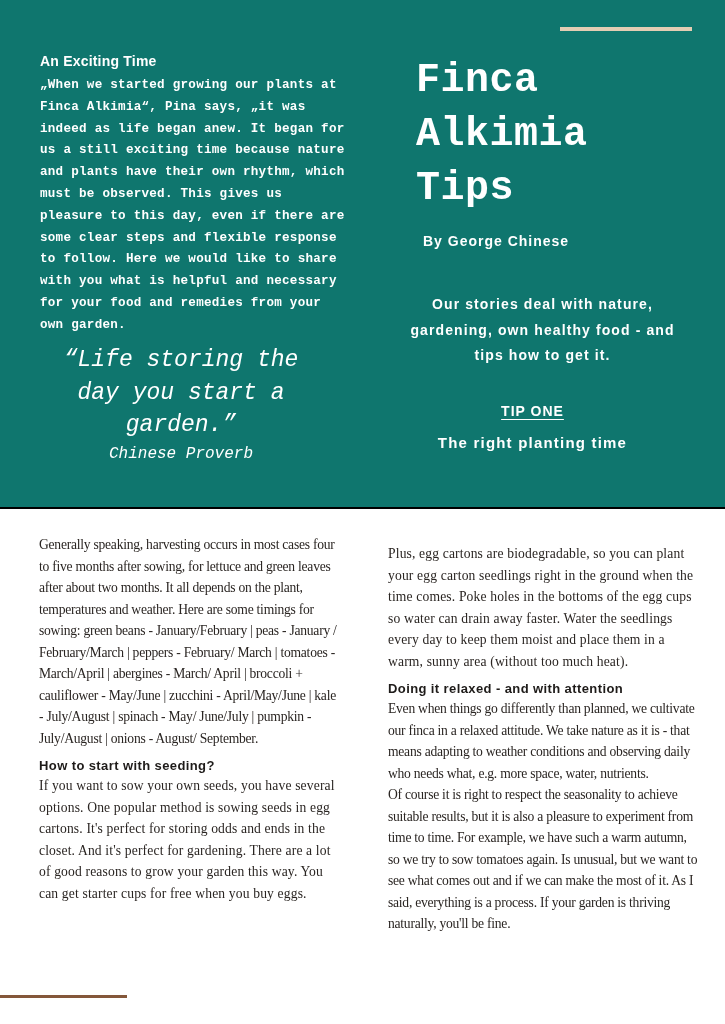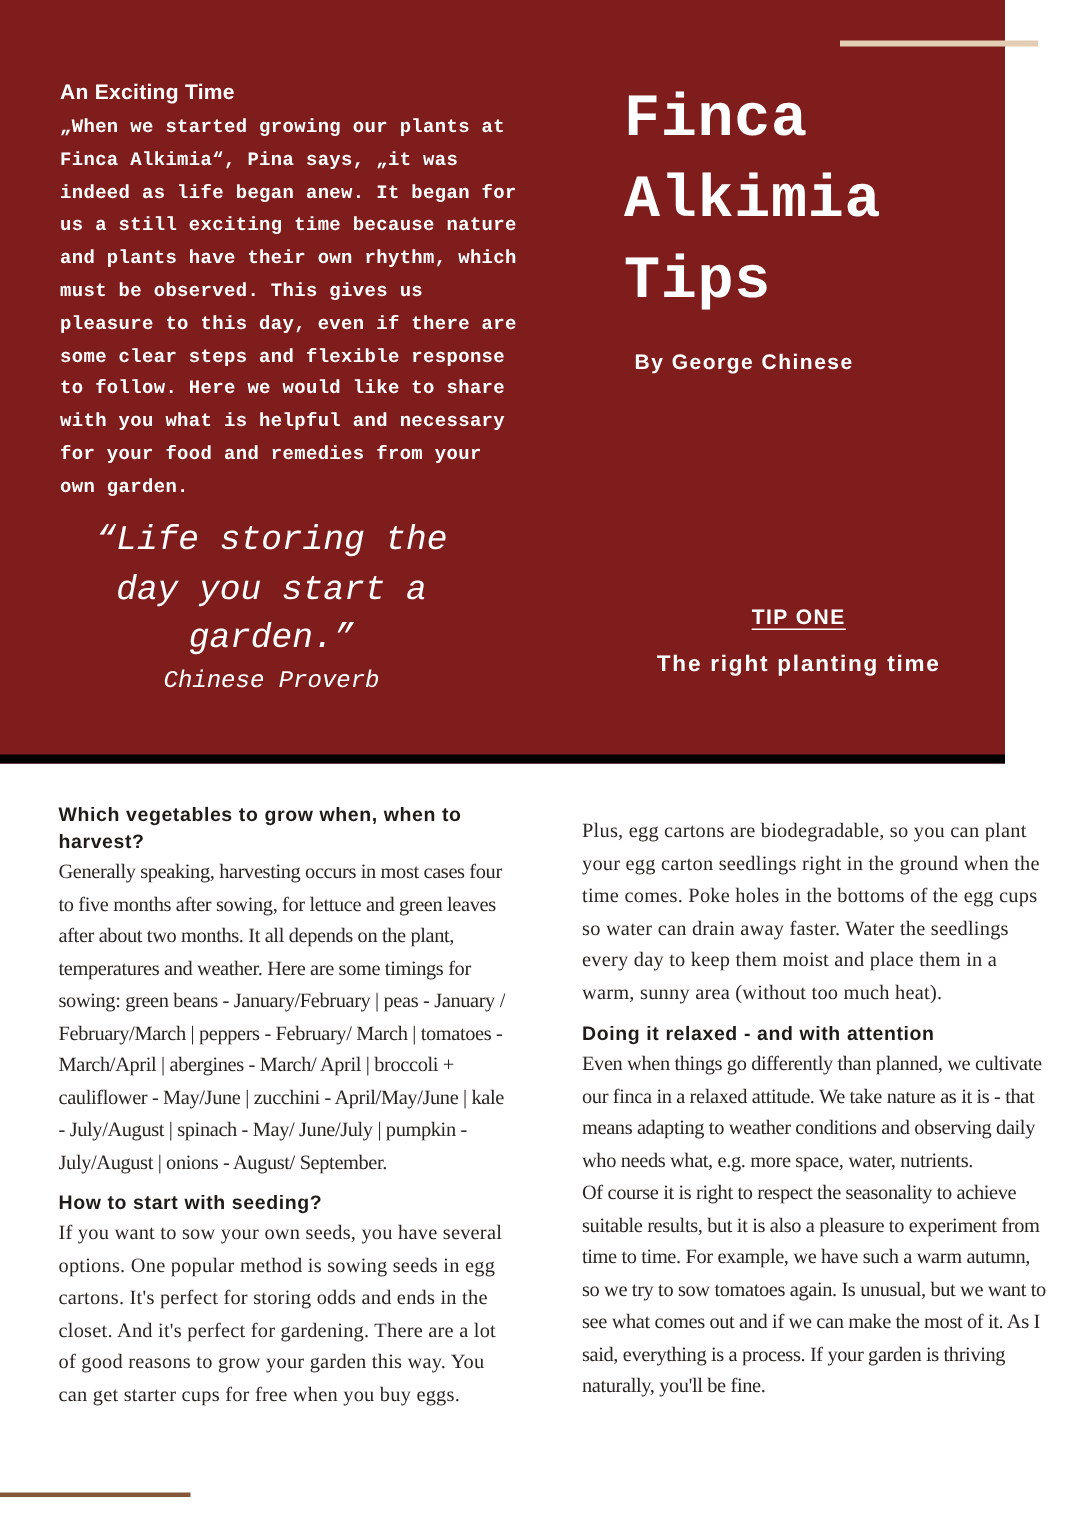--- a/index.html
+++ b/index.html
@@ -1,22 +1,22 @@
 <!DOCTYPE html>
 <html><head>
 <meta charset="utf-8">
 <style>
   * { margin: 0; padding: 0; box-sizing: border-box; }
   html, body { width: 725px; height: 1024px; background: #ffffff; overflow: hidden; }
   body { position: relative; font-family: "Liberation Sans", sans-serif; }
 
   .header {
-    position: absolute; left: 0; top: 0; width: 670px; height: 509px;
-    background: #7f1d1d;
-    border-bottom: 6px solid #000000;
+    position: absolute; left: 0; top: 0; width: 725px; height: 509px;
+    background: #0f766e;
+    border-bottom: 2px solid #000000;
   }
   .top-rule {
     position: absolute; left: 560px; top: 27px; width: 132px; height: 4px;
     background: #e3cdb3;
   }
   .intro {
     position: absolute; left: 40px; top: 51px; width: 310px; color: #ffffff;
   }
   .intro-title {
     font-family: "Liberation Sans", sans-serif; font-weight: bold;
@@ -99,26 +99,26 @@
     <div class="quote-src">Chinese Proverb</div>
   </div>
 
   <div class="title">
     <div>Finca</div>
     <div>Alkimia</div>
     <div>Tips</div>
   </div>
 
   <div class="byline">By George Chinese</div>
+  <div class="tagline">Our stories deal with nature, gardening, own healthy food - and tips how to get it.</div>
   <div class="tip-label">TIP ONE</div>
   <div class="tip-title">The right planting time</div>
 </div>
 
 <div class="col col-left">
-  <div class="h">Which vegetables to grow when, when to harvest?</div>
   <div class="p">Generally speaking, harvesting occurs in most cases four to five months after sowing, for lettuce and green leaves after about two months. It all depends on the plant, temperatures and weather. Here are some timings for sowing: green beans - January/February | peas - January / February/March | peppers - February/ March | tomatoes - March/April | abergines - March/ April | broccoli + cauliflower - May/June | zucchini - April/May/June | kale - July/August | spinach - May/ June/July | pumpkin - July/August | onions - August/ September.</div>
   <div class="h gap">How to start with seeding?</div>
   <div class="p loose">If you want to sow your own seeds, you have several options. One popular method is sowing seeds in egg cartons. It's perfect for storing odds and ends in the closet. And it's perfect for gardening. There are a lot of good reasons to grow your garden this way. You can get starter cups for free when you buy eggs.</div>
 </div>
 
 <div class="col col-right">
   <div class="p loose">Plus, egg cartons are biodegradable, so you can plant your egg carton seedlings right in the ground when the time comes. Poke holes in the bottoms of the egg cups so water can drain away faster. Water the seedlings every day to keep them moist and place them in a warm, sunny area (without too much heat).</div>
   <div class="h gap">Doing it relaxed - and with attention</div>
   <div class="p">Even when things go differently than planned, we cultivate our finca in a relaxed attitude. We take nature as it is - that means adapting to weather conditions and observing daily who needs what, e.g. more space, water, nutrients.</div>
   <div class="p">Of course it is right to respect the seasonality to achieve suitable results, but it is also a pleasure to experiment from time to time. For example, we have such a warm autumn, so we try to sow tomatoes again. Is unusual, but we want to see what comes out and if we can make the most of it. As I said, everything is a process. If your garden is thriving naturally, you'll be fine.</div>

